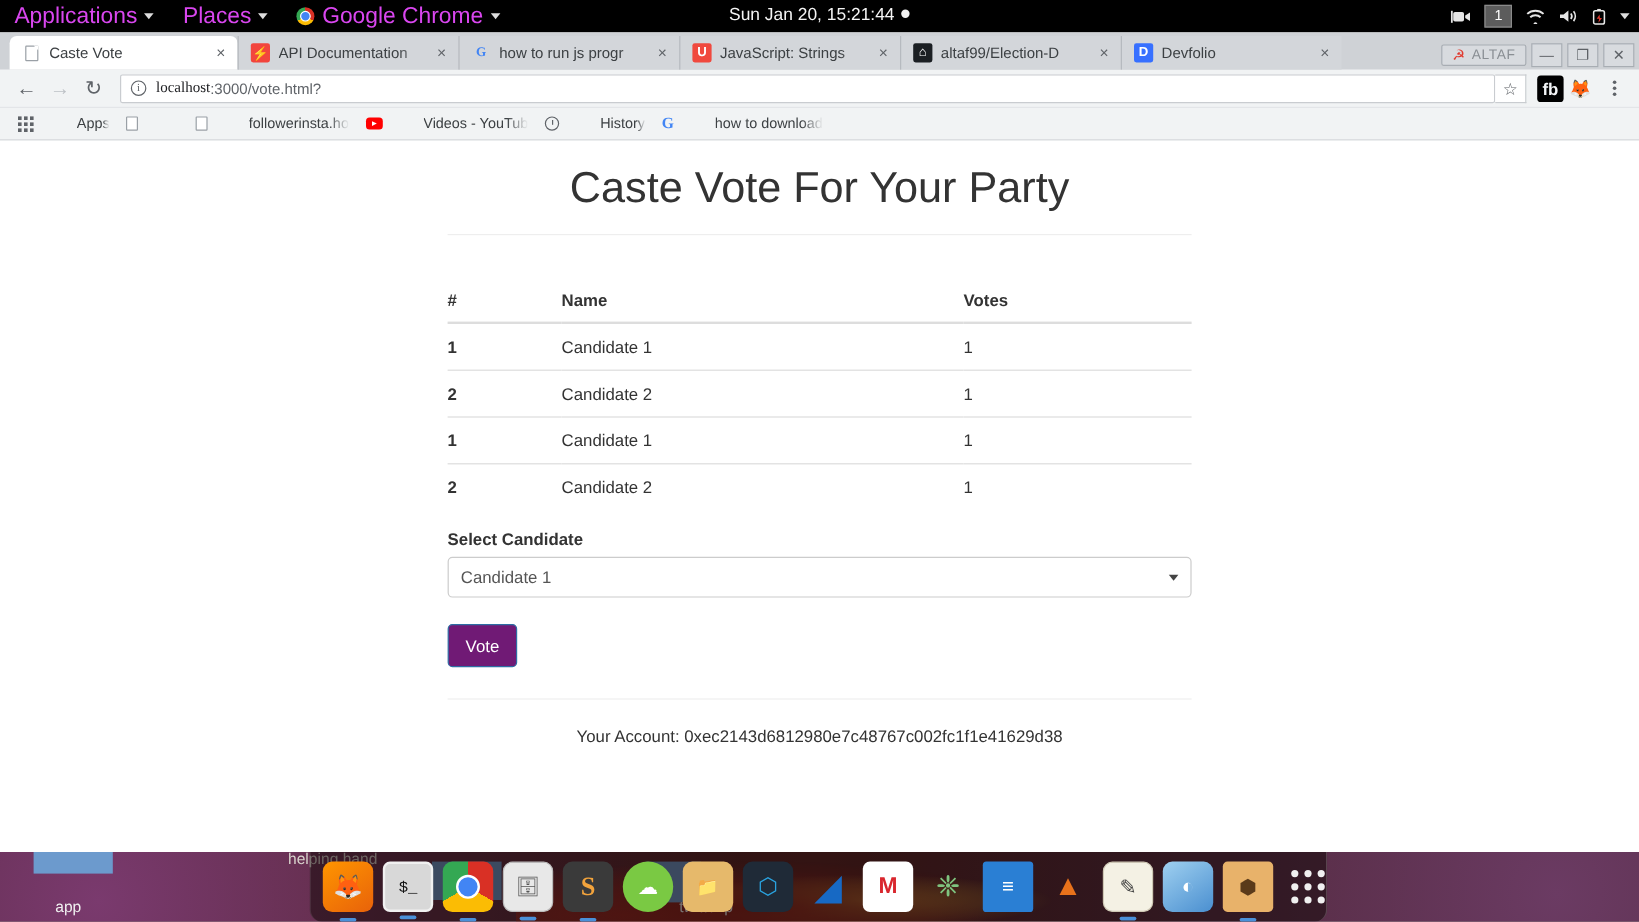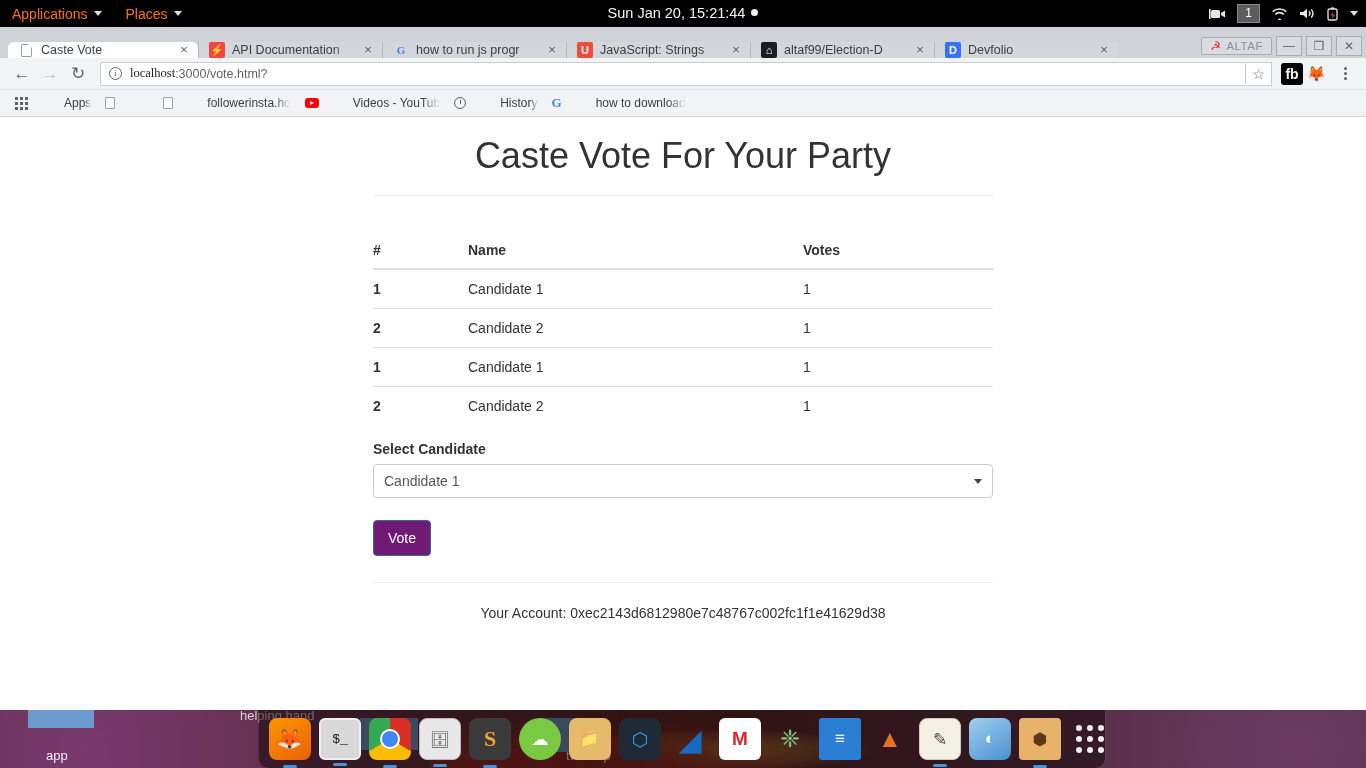--- a/index.html
+++ b/index.html
@@ -15,22 +15,22 @@
   .gnome-panel {
     position: absolute; top: 0; left: 0;
     width: 1366px; height: 27px;
     background: #000; color: #e8e8e8;
     display: flex; align-items: center;
     font-size: 14px;
   }
   .gnome-menu { display: flex; align-items: center; height: 27px; }
   .gnome-item {
     display: flex; align-items: center; gap: 6px;
-    padding: 0 12px; height: 27px; color: #f97316;
-    font-size: 14px;
+    padding: 0 12px; height: 27px; color: #d946ef;
+    font-size: 19px;
   }
   .caret-down {
     width: 0; height: 0;
     border-left: 4px solid transparent;
     border-right: 4px solid transparent;
     border-top: 5px solid #ddd;
     display: inline-block;
   }
   .chrome-dot {
     width: 15px; height: 15px; border-radius: 50%;
@@ -67,21 +67,21 @@
 
   
   .chrome-win { position: absolute; top: 27px; left: 0; width: 1366px; }
 
   .tabstrip {
     height: 31px; background: #cfd2d6;
     display: flex; align-items: flex-end;
     position: relative; padding-left: 8px;
   }
   .tab {
-    height: 16px; width: 184px;
+    height: 28px; width: 184px;
     background: #d3d6da;
     display: flex; align-items: center;
     padding: 0 6px 0 10px;
     font-size: 12.5px; color: #3c4043;
     position: relative;
     border-left: 1px solid #b6babf;
   }
   .tab.active {
     background: #fff; border-radius: 6px 6px 0 0;
     border-left: none;
@@ -387,20 +387,25 @@
 <body>
 
 <div class="gnome-panel">
   <div class="gnome-menu">
     <div class="gnome-item">
       <span>Applications</span>
       <span class="caret-down"></span>
     </div>
     <div class="gnome-item">
       <span>Places</span>
+      <span class="caret-down"></span>
+    </div>
+    <div class="gnome-item">
+      <span class="chrome-dot"></span>
+      <span>Google Chrome</span>
       <span class="caret-down"></span>
     </div>
   </div>
   <div class="gnome-clock">
     <span>Sun Jan 20, 15:21:44</span><span class="rec-dot"></span>
   </div>
   <div class="gnome-right">
     <span class="tray-icon">
       <svg width="17" height="12" viewBox="0 0 17 12">
           <rect x="2" y="2" width="9" height="8" rx="1.5" fill="#e6e6e6"></rect>

